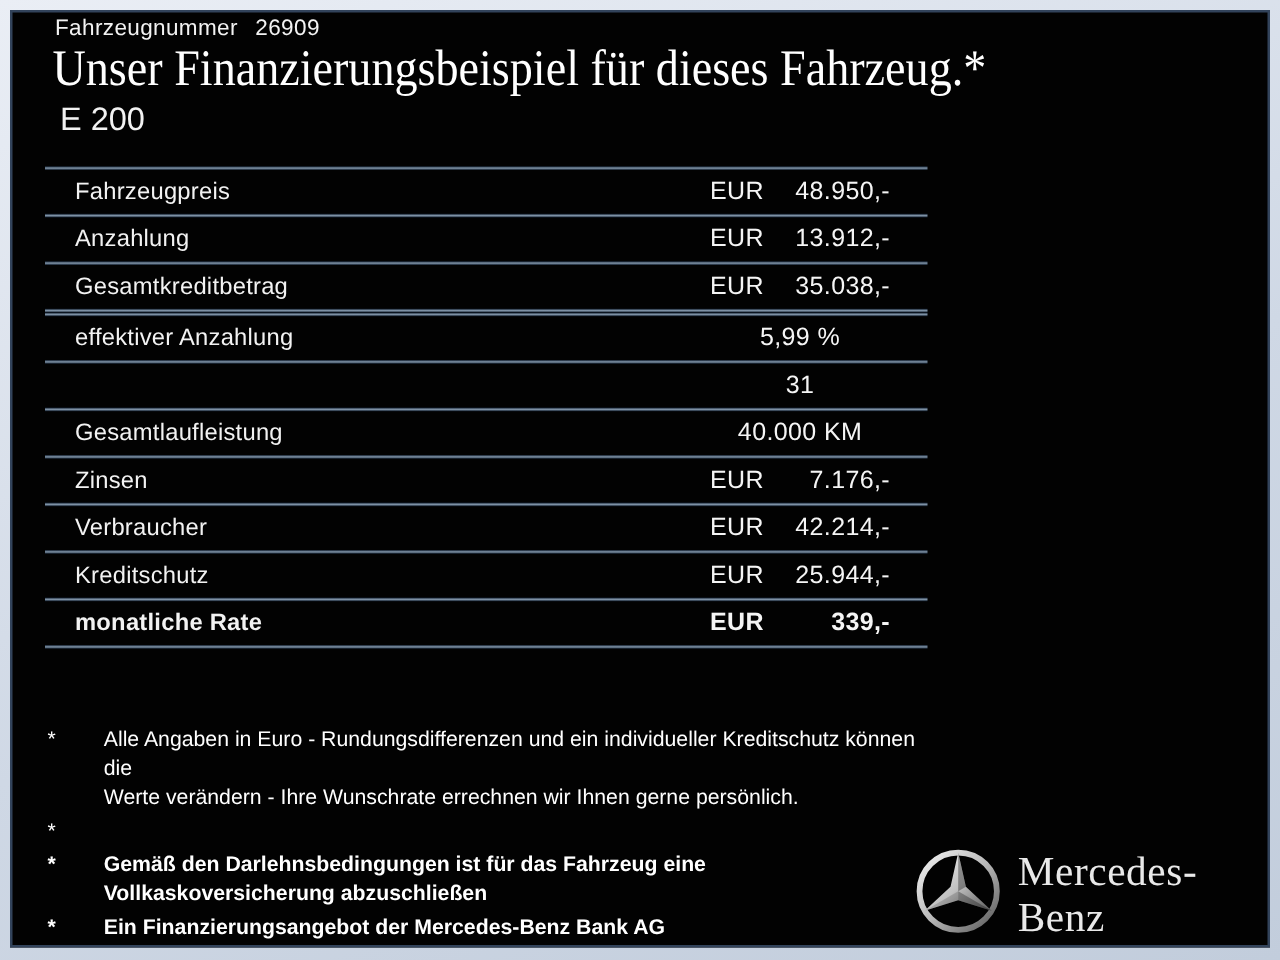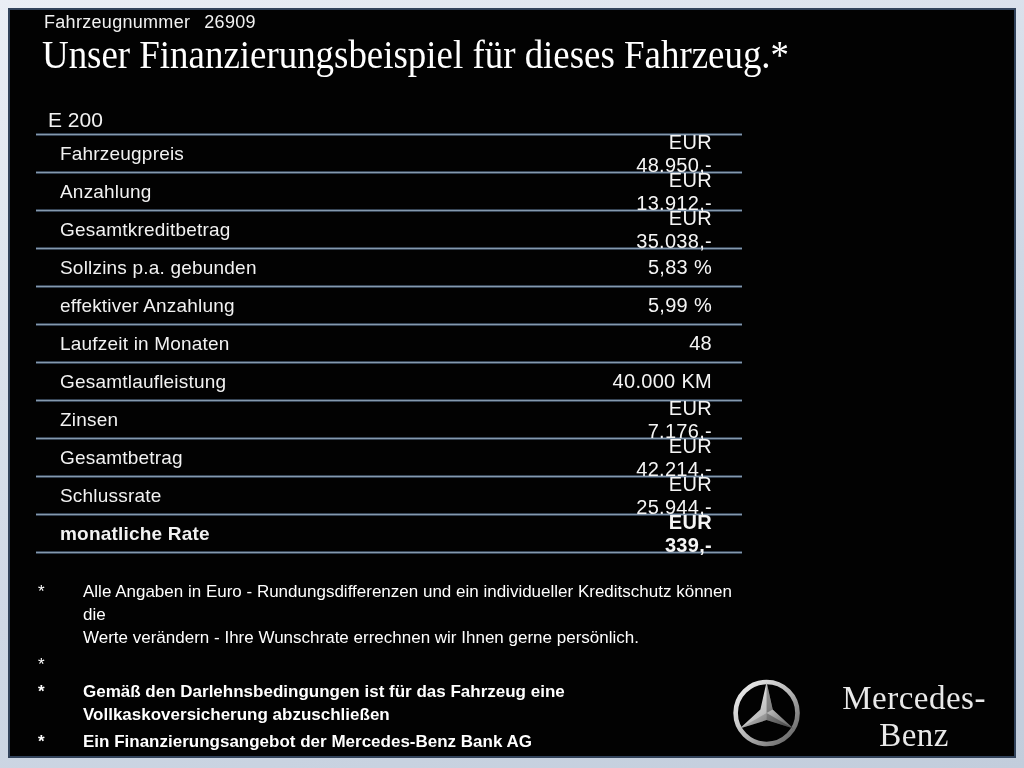--- a/index.html
+++ b/index.html
@@ -8,41 +8,41 @@
     background:linear-gradient(160deg,#eaeef5 0%,#cfd8e5 55%,#c2cddc 100%);}
   .panel{position:absolute;left:8px;top:8px;width:1004px;height:746px;
     background:#020202;border:2px solid #32435b;}
 
   .vehicle-line{position:absolute;left:34px;top:2px;font-size:18px;color:#f2f2f2;
     letter-spacing:.3px;}
   .vehicle-line .num{margin-left:14px;}
   .title{position:absolute;left:32px;top:20px;margin:0;font-weight:400;
     font-family:"Liberation Serif",serif;font-size:41px;color:#ffffff;
     white-space:nowrap;transform:scaleX(.9);transform-origin:0 0;}
-  .model{position:absolute;left:38px;top:98px;font-size:21px;color:#f2f2f2;}
+  .model{position:absolute;left:38px;top:70px;font-size:26px;color:#f2f2f2;}
 
   .table{position:absolute;left:26px;top:123px;width:706px;}
   .sep{height:3px;background:linear-gradient(to bottom,#0e1a29 0%,#8599ad 50%,#0e1a29 100%);}
   .row{position:relative;height:35px;display:flex;align-items:center;}
   .row .lbl{font-size:19px;color:#f2f2f2;margin-left:24px;letter-spacing:.2px;}
   .val-wrap{position:absolute;right:30px;width:144px;display:flex;
-    justify-content:space-between;align-items:flex-end;flex-direction:column;}
+    justify-content:space-between;align-items:flex-start;}
   .val-wrap.centered{justify-content:center;}
   .cur,.val{font-size:20px;color:#f5f5f5;letter-spacing:.3px;}
   .row.bold .lbl,.row.bold .cur,.row.bold .val{font-weight:700;}
 
   .footnotes{position:absolute;left:28px;top:570px;width:716px;}
   .fn{display:flex;margin-bottom:4px;color:#ffffff;font-size:17px;line-height:23px;}
   .fn .marker{flex:0 0 13px;}
   .fn .txt{white-space:pre-line;margin-left:32px;}
   .fn.bold{font-weight:700;}
 
   .brand{position:absolute;left:721px;top:662px;display:flex;align-items:center;}
   .brand-name{font-family:"Liberation Serif",serif;font-size:33px;color:#e9e9e9;
-    margin-left:12px;margin-top:8px;letter-spacing:.5px;text-align:center;}
+    margin-left:12px;margin-top:8px;letter-spacing:.5px;}
 </style>
 </head>
 <body>
 
 <div class="frame">
   <div class="panel">
 
     <div class="vehicle-line">
       <span>Fahrzeugnummer</span><span class="num">26909</span>
     </div>
@@ -70,70 +70,62 @@
   </div>
 <div class="sep"></div>
   <div class="row">
     <span class="lbl">Gesamtkreditbetrag</span>
     <span class="val-wrap">
       <span class="cur">EUR</span>
       <span class="val">35.038,-</span>
     </span>
   </div>
 <div class="sep"></div>
-  <div class="row">
-    <span class="lbl">Sollzins p.a. gebunden</span>
-    <span class="val-wrap centered">
-
-      <span class="val">5,83 %</span>
-    </span>
-  </div>
 <div class="sep"></div>
   <div class="row">
     <span class="lbl">effektiver Anzahlung</span>
     <span class="val-wrap centered">
 
       <span class="val">5,99 %</span>
     </span>
   </div>
 <div class="sep"></div>
   <div class="row">
-    <span class="lbl">Laufzeit in Monaten</span>
     <span class="val-wrap centered">
 
-      <span class="val">48</span>
+      <span class="val">31</span>
     </span>
   </div>
 <div class="sep"></div>
   <div class="row">
     <span class="lbl">Gesamtlaufleistung</span>
     <span class="val-wrap centered">
 
       <span class="val">40.000 KM</span>
     </span>
   </div>
 <div class="sep"></div>
   <div class="row">
     <span class="lbl">Zinsen</span>
     <span class="val-wrap">
       <span class="cur">EUR</span>
       <span class="val">7.176,-</span>
     </span>
   </div>
 <div class="sep"></div>
   <div class="row">
-    <span class="lbl">Gesamtbetrag</span>
+    <span class="lbl">Verbraucher</span>
     <span class="val-wrap">
       <span class="cur">EUR</span>
       <span class="val">42.214,-</span>
     </span>
   </div>
 <div class="sep"></div>
   <div class="row">
-    <span class="lbl">Schlussrate</span>
+    <span class="lbl">Kreditschutz</span>
     <span class="val-wrap">
       <span class="cur">EUR</span>
       <span class="val">25.944,-</span>
     </span>
   </div>
 <div class="sep"></div>
   <div class="row bold">
     <span class="lbl">monatliche Rate</span>
     <span class="val-wrap">
       <span class="cur">EUR</span>

